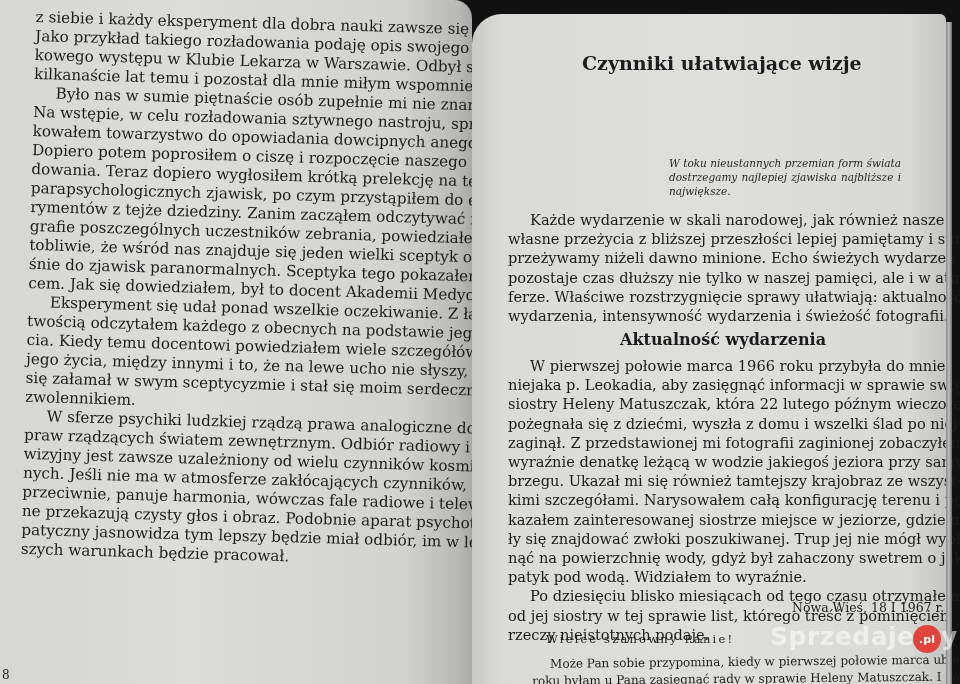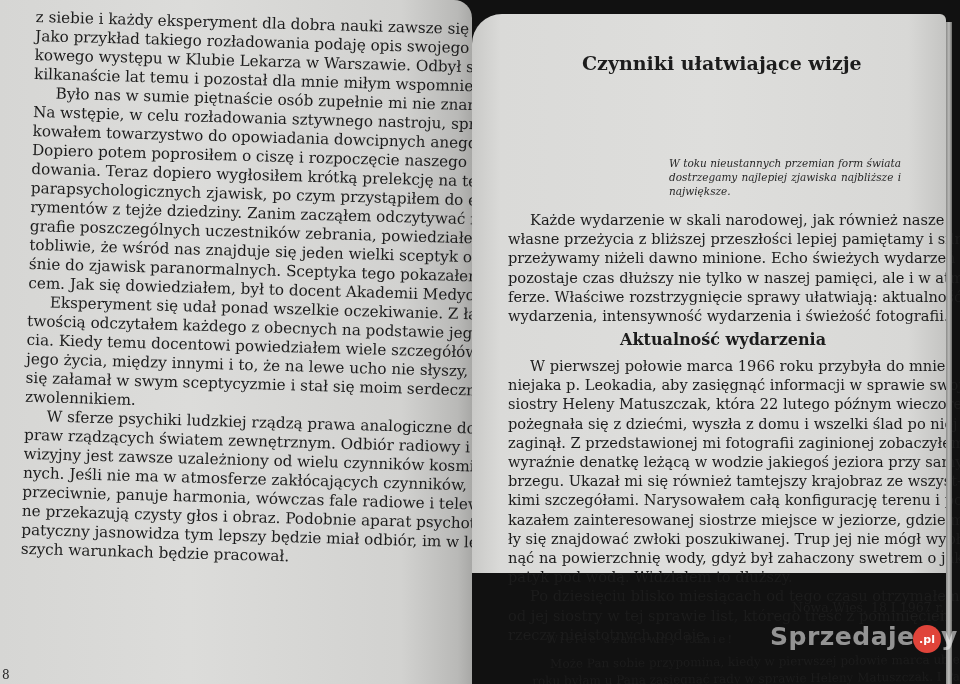--- a/index.html
+++ b/index.html
@@ -15,21 +15,21 @@
     color: #1c1c1c;
   }
   .page-left {
     left: 0; width: 472px;
     background: linear-gradient(90deg, #d6d6d4 0%, #dcdcda 40%, #d2d2d0 85%, #b9b9b7 97%, #a8a8a6 100%);
     border-top-right-radius: 18px;
   }
   .page-right {
     left: 472px; width: 474px;
     background: linear-gradient(90deg, #c9c9c7 0%, #dadad8 6%, #dededc 50%, #d8d8d6 92%, #c4c4c2 100%);
-    top: 14px; height: 559px;
+    top: 14px; height: 670px;
     border-top-left-radius: 30px;
     border-top-right-radius: 6px;
   }
   .page-edge {
     position: absolute; left: 946px; top: 22px; width: 6px; height: 662px;
     background: linear-gradient(90deg, #8a8a88, #bdbdbb, #6d6d6b);
   }
   .text-left {
     position: absolute; left: 36px; top: 8px; width: 414px;
     font-size: 15.2px; line-height: 19px; text-align: justify;
@@ -154,21 +154,21 @@
       <span class="line">niejaka p. Leokadia, aby zasięgnąć informacji w sprawie swojej</span>
       <span class="line">siostry Heleny Matuszczak, która 22 lutego późnym wieczorem</span>
       <span class="line">pożegnała się z dziećmi, wyszła z domu i wszelki ślad po niej</span>
       <span class="line">zaginął. Z przedstawionej mi fotografii zaginionej zobaczyłem</span>
       <span class="line">wyraźnie denatkę leżącą w wodzie jakiegoś jeziora przy samym</span>
       <span class="line">brzegu. Ukazał mi się również tamtejszy krajobraz ze wszyst-</span>
       <span class="line">kimi szczegółami. Narysowałem całą konfigurację terenu i po-</span>
       <span class="line">kazałem zainteresowanej siostrze miejsce w jeziorze, gdzie mia-</span>
       <span class="line">ły się znajdować zwłoki poszukiwanej. Trup jej nie mógł wypły-</span>
       <span class="line">nąć na powierzchnię wody, gdyż był zahaczony swetrem o jakiś</span>
-      <span class="line last">patyk pod wodą. Widziałem to dłuższy.</span>
+      <span class="line last">patyk pod wodą. Widziałem to wyraźnie.</span>
       <span class="line ind">Po dziesięciu blisko miesiącach od tego czasu otrzymałem</span>
       <span class="line">od jej siostry w tej sprawie list, którego treść z pominięciem</span>
       <span class="line last">rzeczy nieistotnych podaję.</span>
     </div>
 
     <div class="letter-date">Nowa Wieś, 18 I 1967 r.</div>
     <div class="letter-salutation">Wielce szanowny Panie!</div>
     <div class="letter-body">
       <span class="line" style="padding-left:18px">Może Pan sobie przypomina, kiedy w pierwszej połowie marca ubiegłego</span>
       <span class="line">roku byłam u Pana zasięgnąć rady w sprawie Heleny Matuszczak. I Pan życzył</span>

